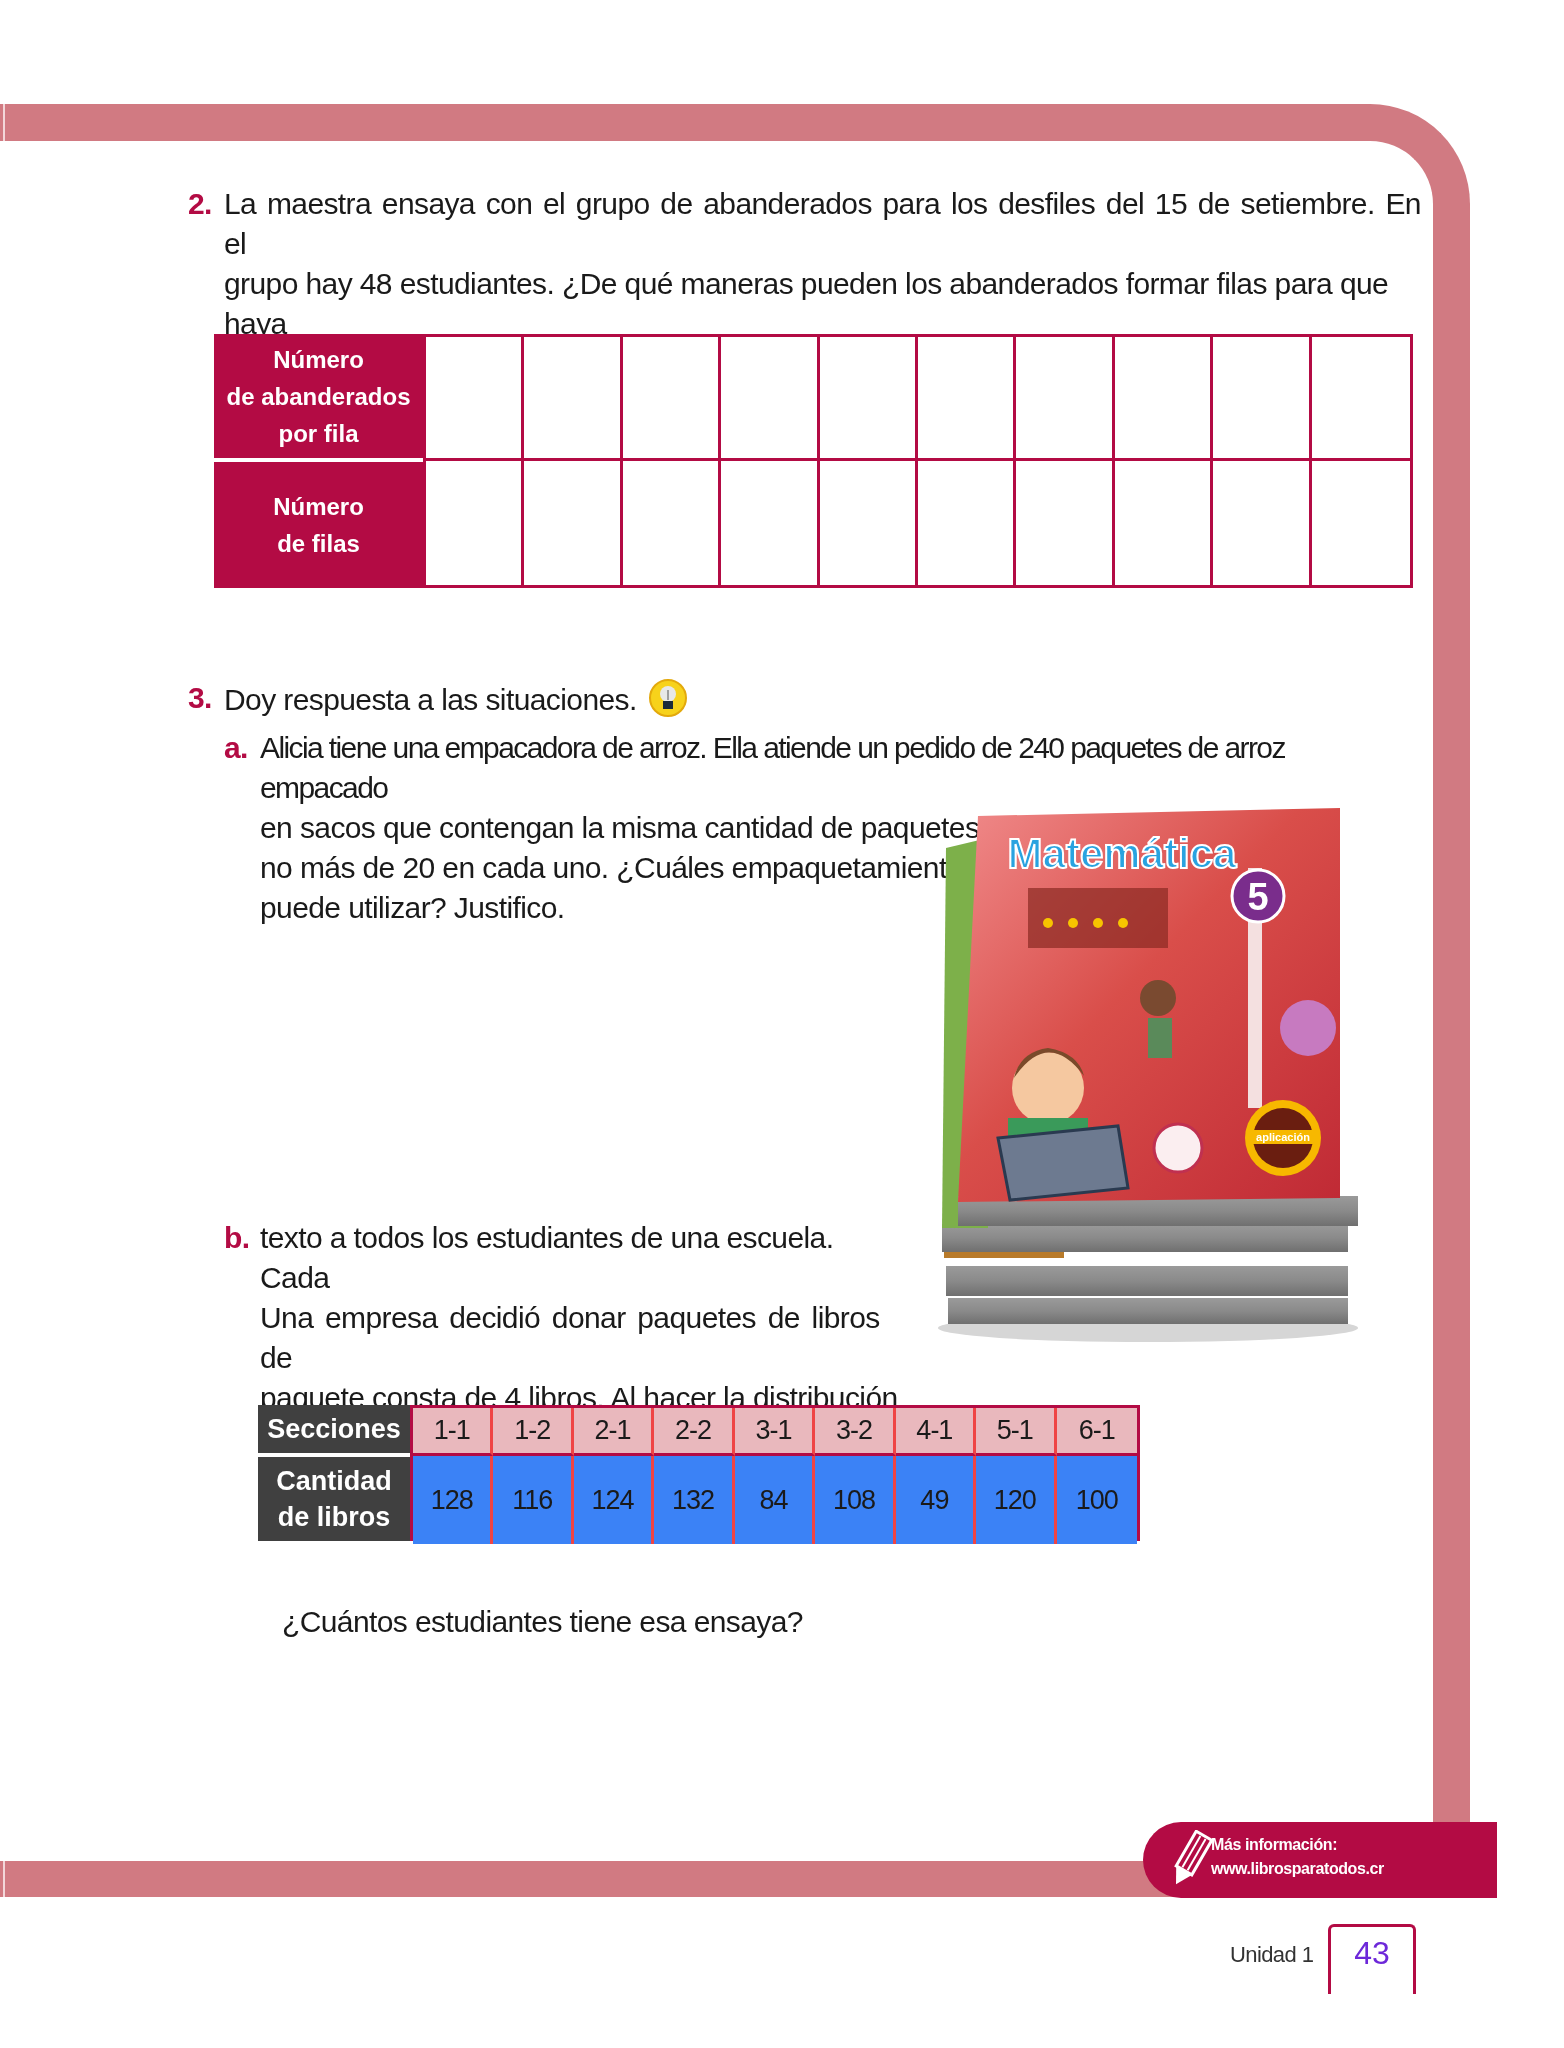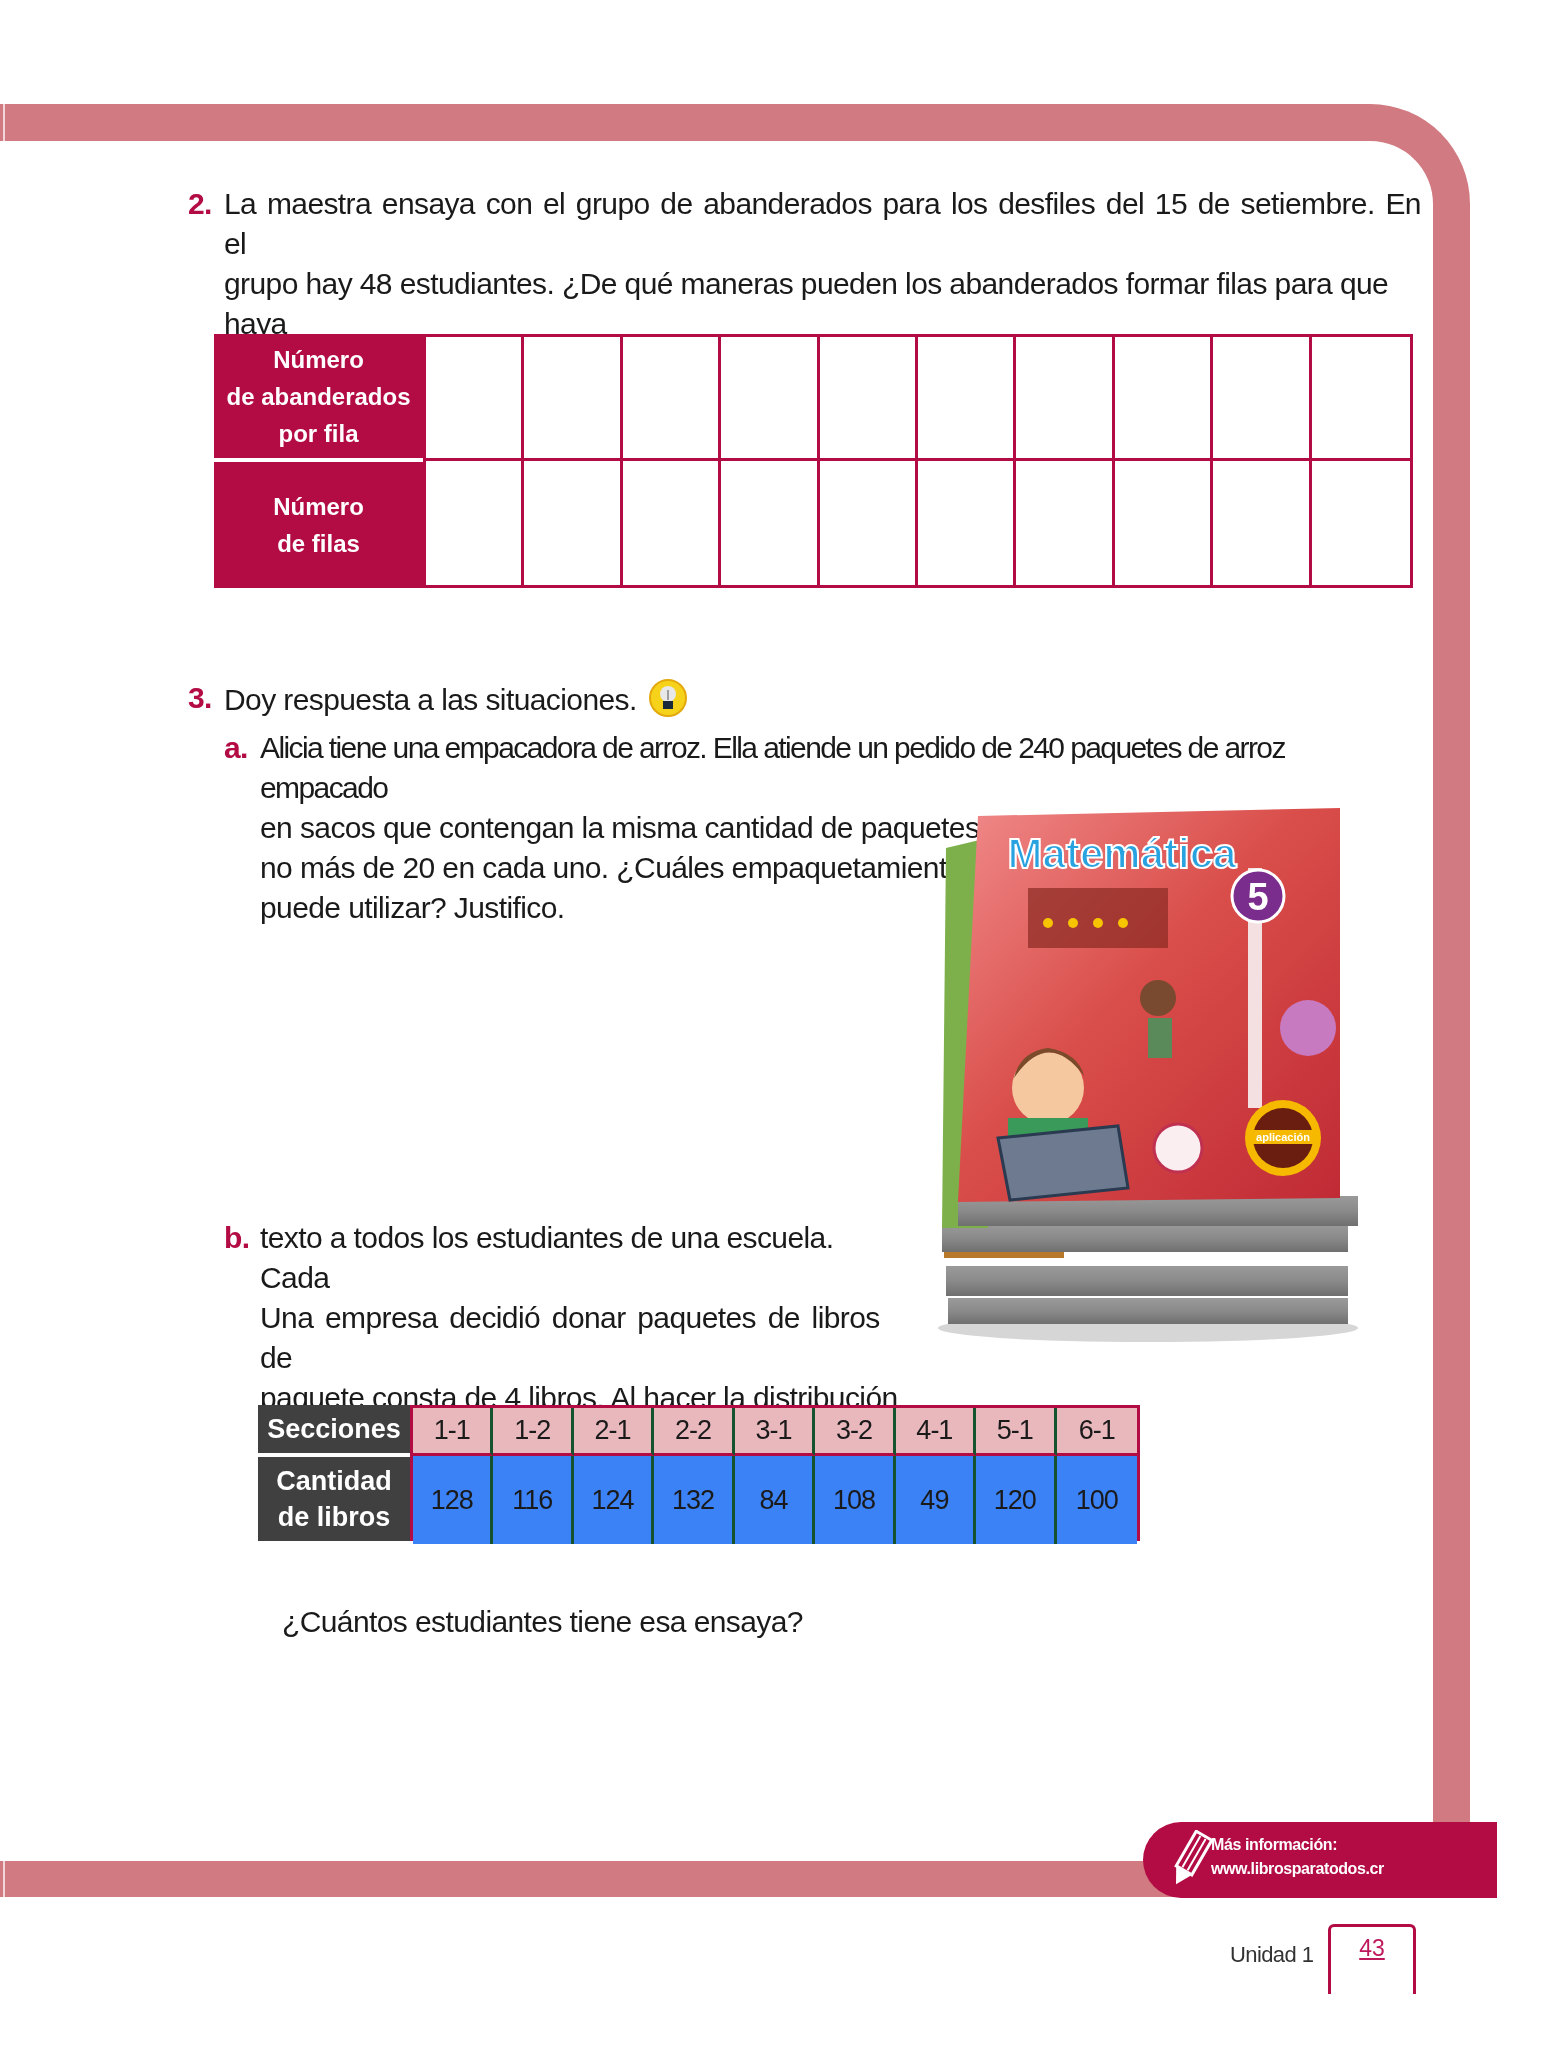--- a/index.html
+++ b/index.html
@@ -48,37 +48,37 @@
   
   #tbl2 { position:absolute; left:258px; top:1405px; width:882px; height:136px; }
   #tbl2 .h { position:absolute; left:0; width:152px; background:#404040; color:#fff;
     font-weight:bold; font-size:27px; text-align:center; display:flex; align-items:center; justify-content:center; line-height:36px; }
   #tbl2 .h.r1 { top:0; height:48px; }
   #tbl2 .h.r2 { top:52px; height:84px; }
   #tbl2 .hsep { position:absolute; left:6px; width:140px; top:48px; height:4px; background:#fff; }
   #tbl2 .data { position:absolute; left:152px; top:0; width:730px; height:136px;
     display:grid; grid-template-columns:repeat(9,1fr); grid-template-rows:48px 88px;
     border:3px solid #b30b44; box-sizing:border-box; }
-  #tbl2 .dc { border-right:3px solid #14532d; display:flex; align-items:center; justify-content:center;
+  #tbl2 .dc { border-right:3px solid #ef4444; display:flex; align-items:center; justify-content:center;
     font-size:27px; letter-spacing:-1px; }
   #tbl2 .dc.sec { background:#e9b8bd; border-bottom:3px solid #b30b44; }
   #tbl2 .dc.val { background:#3b82f6; }
   #tbl2 .dc.lastc { border-right:none; }
 
   
   #info { position:absolute; left:1143px; top:1822px; width:354px; height:76px;
     background:#b30b44; border-top-left-radius:38px; border-bottom-left-radius:38px; }
   #info .pencil { position:absolute; left:20px; top:8px; width:54px; height:60px; }
   #info .t1, #info .t2 { position:absolute; left:68px; color:#fff; font-weight:bold; font-size:16px; letter-spacing:-0.4px; }
   #info .t1 { top:14px; }
   #info .t2 { top:38px; }
   #unit { position:absolute; left:1230px; top:1942px; font-size:22px; color:#333; letter-spacing:-0.6px; }
   #pgbox { position:absolute; left:1328px; top:1924px; width:88px; height:70px;
     border:3px solid #b30b44; border-bottom:none; border-radius:6px 6px 0 0; box-sizing:border-box; }
-  #pgnum { position:absolute; left:0; right:0; top:8px; text-align:center; font-size:23px; color:#be185d;text-decoration:underline; }
+  #pgnum { position:absolute; left:0; right:0; top:8px; text-align:center; font-size:32px; color:#6d28d9; }
 </style>
 </head>
 <body>
 
 <div class="band" id="band-top"></div>
 <div class="left-tick" style="top:104px;height:37px;"></div>
 <div id="band-corner"></div>
 <div class="band" id="band-right"></div>
 <div class="band" id="band-bottom"></div>
 <div class="left-tick" style="top:1861px;height:36px;"></div>

